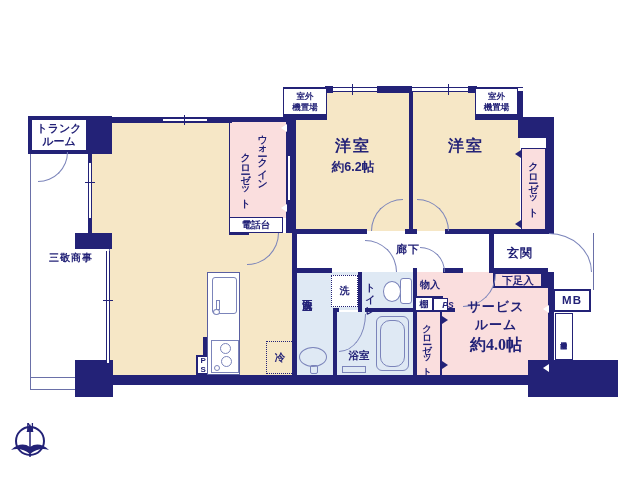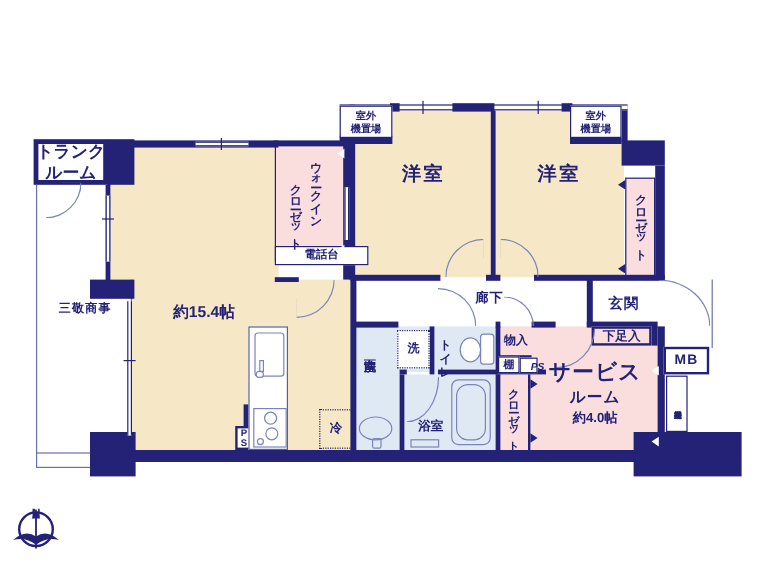--- a/index.html
+++ b/index.html
@@ -108,38 +108,38 @@
   <div class="win h" style="left:163px;top:118px;width:44px;height:4px;"></div>
   <div class="tick" style="left:184px;top:115px;width:1px;height:10px;"></div>
   <div class="win v" style="left:106px;top:251px;width:4px;height:112px;"></div>
   <div class="tick" style="left:103px;top:300px;width:10px;height:1px;"></div>
   <div class="win v" style="left:88px;top:163px;width:4px;height:55px;"></div>
   <div class="tick" style="left:85px;top:182px;width:10px;height:1px;"></div>
   <div class="win v" style="left:287px;top:156px;width:4px;height:44px;"></div>
   <div class="thinline" style="left:593px;top:233px;width:1px;height:57px;"></div>
 
   <div class="box" style="left:28px;top:116px;width:62px;height:38px;border-width:4px;">
-    <div class="lbl" style="position:static;font-size:14px;">
+    <div class="lbl" style="position:static;font-size:11px;">
       <div>トランク</div>
         <div>ルーム</div>
     </div>
   </div>
   <div class="box" style="left:283px;top:88px;width:44px;height:27px;">
     <div class="lbl" style="position:static;font-size:8.5px;">
       <div>室外</div>
         <div>機置場</div>
     </div>
   </div>
   <div class="box" style="left:475px;top:88px;width:43px;height:27px;">
     <div class="lbl" style="position:static;font-size:8.5px;">
       <div>室外</div>
         <div>機置場</div>
     </div>
   </div>
-  <div class="box" style="left:229px;top:205px;width:78px;height:16px;">
+  <div class="box" style="left:229px;top:217px;width:54px;height:16px;">
     <span class="lbl" style="position:static;font-size:9.5px;">電話台</span>
   </div>
   <div class="pbox" style="left:493px;top:272px;width:50px;height:16px;border-width:2px;">
     <span class="lbl" style="position:static;font-size:10.5px;">下足入</span>
   </div>
   <div class="box" style="left:553px;top:289px;width:38px;height:23px;border-width:2px;">
     <span class="lbl" style="position:static;font-size:11.5px;letter-spacing:1px;">MB</span>
   </div>
   <div class="box" style="left:555px;top:313px;width:18px;height:47px;">
     <span class="lbl vt" style="position:static;font-size:6.5px;">室外機置場</span>
@@ -188,23 +188,23 @@
 
   <div class="chev l" style="left:281px;top:124px;"></div>
   <div class="chev l" style="left:281px;top:204px;"></div>
   <div class="chev l" style="left:515px;top:150px;border-right-color:#232277;"></div>
   <div class="chev l" style="left:515px;top:220px;border-right-color:#232277;"></div>
   <div class="chev lr" style="left:442px;top:316px;"></div>
   <div class="chev lr" style="left:442px;top:361px;"></div>
   <div class="chev l" style="left:543px;top:305px;"></div>
   <div class="chev l" style="left:543px;top:364px;"></div>
 
-  <div class="lbl" style="left:110px;top:252px;width:120px;font-size:13px;">約15.4帖</div>
 
   <div class="lbl" style="left:300px;top:137px;width:106px;font-size:16px;letter-spacing:2px;">洋室</div>
+  <div class="lbl" style="left:300px;top:160px;width:106px;font-size:12.5px;">約6.2帖</div>
   <div class="lbl" style="left:414px;top:137px;width:104px;font-size:16px;letter-spacing:2px;">洋室</div>
 
   <div class="abs" style="left:238px;top:128px;height:92px;display:flex;flex-direction:row-reverse;gap:3px;color:#232277;font-weight:bold;font-size:10px;">
     <span class="vt">ウォークイン</span>
     <span class="vt" style="margin-top:18px;">クローゼット</span>
   </div>
 
   <div class="lbl vt" style="left:527px;top:155px;font-size:10px;">クローゼット</div>
   <div class="lbl vt" style="left:422px;top:317px;font-size:9.5px;">クローゼット</div>
 
@@ -213,23 +213,23 @@
   <div class="lbl" style="left:496px;top:246px;width:48px;font-size:12px;letter-spacing:1px;">玄関</div>
 
   <div class="lbl vt" style="left:301px;top:292px;font-size:10px;">洗面室</div>
   <div class="lbl vt" style="left:364px;top:276px;font-size:10px;">トイレ</div>
   <div class="lbl" style="left:338px;top:349px;width:42px;font-size:10.5px;">浴室</div>
 
   <div class="lbl" style="left:417px;top:279px;width:26px;font-size:10px;">物入</div>
   <div class="lbl" style="left:438px;top:300px;width:20px;font-size:8.5px;font-style:italic;">PS</div>
 
   <div class="abs" style="left:452px;top:298px;width:88px;text-align:center;color:#232277;font-weight:bold;">
-    <div style="font-size:18px;letter-spacing:1px;">サービス</div>
+    <div style="font-size:13px;letter-spacing:1px;">サービス</div>
     <div style="font-size:13px;letter-spacing:1px;">ルーム</div>
-    <div style="font-size:11px;margin-top:1px;">約4.0帖</div>
+    <div style="font-size:16px;margin-top:1px;font-family:Liberation Serif, serif;">約4.0帖</div>
   </div>
 
   <svg width="46" height="54" viewBox="0 0 46 54" style="position:absolute;left:8px;top:415px;">
     <circle cx="22" cy="26" r="14" fill="none" stroke="#232277" stroke-width="2"></circle>
     <path d="M22 9 L18.5 17 L25.5 17 Z" fill="#232277"></path>
     <line x1="22" y1="16" x2="22" y2="42" stroke="#232277" stroke-width="1.5"></line>
     <path d="M3 35 Q13 26 22 32 Q31 26 41 35 Q31 32 22 39 Q13 32 3 35 Z" fill="#232277"></path>
     <text x="22" y="16" text-anchor="middle" font-size="10" font-weight="bold" fill="#232277">N</text>
   </svg>
 

